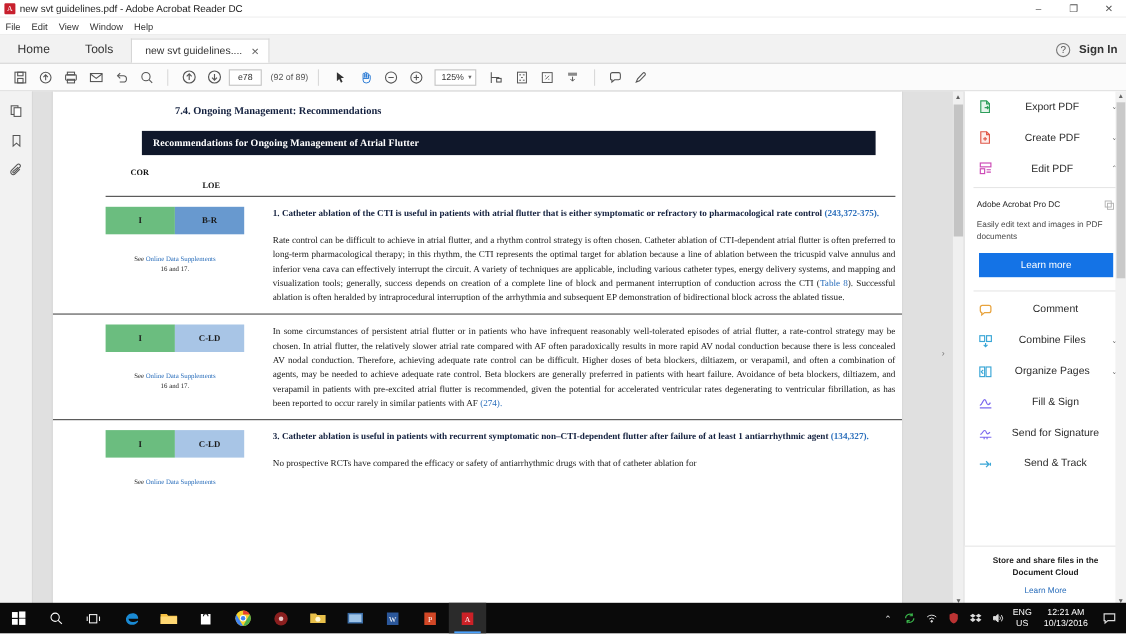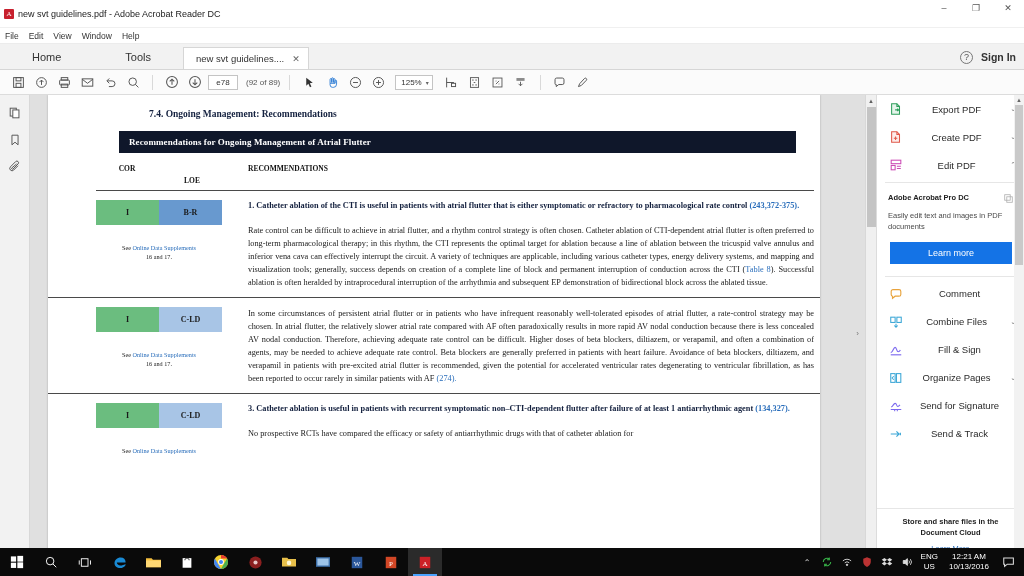--- a/index.html
+++ b/index.html
@@ -6,21 +6,21 @@
   html, body {
     width: 1024px; height: 576px;
     overflow: hidden;
     font-family: "Liberation Sans", sans-serif;
     background: #ffffff;
   }
   #app { position: relative; width: 1024px; height: 576px; background: #f5f5f5; }
 
   
   .titlebar {
-    height: 28px; background: #ffffff; display: flex; align-items: center;
+    height: 16px; background: #ffffff; display: flex; align-items: center;
     padding-left: 4px; border-bottom: 1px solid #f0f0f0; position: relative;
   }
   .acro-logo {
     width: 10px; height: 10px; margin-right: 4px; flex: none;
     background: #c8202e; border-radius: 1px; position: relative;
   }
   .acro-logo::after {
     content: "A"; position: absolute; inset: 0; color: #fff; font-size: 7px;
     line-height: 10px; text-align: center; font-family: "Liberation Serif", serif;
   }
@@ -37,21 +37,21 @@
     padding-left: 5px; gap: 10px; border-bottom: 1px solid #ececec;
   }
   .menuitem { font-size: 8.5px; color: #333; cursor: default; }
 
   
   .tabbar {
     height: 26px; background: #f2f2f2; display: flex; align-items: stretch;
     border-bottom: 1px solid #d6d6d6; position: relative;
   }
   .tabbtn {
-    display: flex; align-items: center; padding: 0 32px; font-size: 11px; color: #333;
+    display: flex; align-items: center; padding: 0 16px; font-size: 11px; color: #333;
   }
   .doctab {
     display: flex; align-items: center; gap: 8px; padding: 0 8px 0 12px;
     background: #ffffff; border: 1px solid #d6d6d6; border-bottom: none;
     margin-top: 3px; font-size: 9.5px; color: #333; max-width: 190px;
   }
   .doctab .lbl { white-space: nowrap; overflow: hidden; text-overflow: ellipsis; }
   .tabclose { font-size: 9px; color: #666; }
   .signin-wrap {
     position: absolute; right: 8px; top: 0; height: 26px;
@@ -91,21 +91,21 @@
     padding-top: 10px; display: flex; flex-direction: column; align-items: center; gap: 11px;
   }
   .rail-ico { width: 16px; height: 16px; display: flex; align-items: center; justify-content: center; color: #555; }
 
   .docscroll { flex: 1; position: relative; background: #e0e0e0; overflow: hidden; }
   .page {
     position: absolute; left: 18px; top: 0; width: 772px; height: 469px;
     background: #ffffff; box-shadow: 0 0 2px rgba(0,0,0,.25);
     overflow: hidden;
   }
-  .pagepad { padding: 10px 24px 0 71px; }
+  .pagepad { padding: 10px 24px 0 71px; margin-left: 10px; }
 
   .sectitle {
     font-family: "Liberation Serif", serif; font-weight: bold; font-size: 9.5px;
     color: #14213f; margin: 4px 0 12px 30px;
   }
   .bluebar {
     background: #0f172a; color: #fff; font-weight: bold; font-size: 9px;
     padding: 6px 10px; font-family: "Liberation Serif", serif;
     letter-spacing: .1px;
   }
@@ -170,21 +170,21 @@
     padding: 0 8px 0 11px; font-size: 9.5px; color: #2a2a2a;
   }
   .rp-ico { width: 15px; height: 15px; flex: none; display: flex; align-items: center; justify-content: center; }
   .rp-label { flex: 1; white-space: nowrap; text-align: center; }
   .rp-caret { font-size: 7px; color: #777; }
   .rp-sep { height: 1px; background: #e6e6e6; margin: 3px 8px; }
 
   .promo { padding: 7px 10px 9px 11px; }
   .promo-hd {
     display: flex; align-items: flex-start; justify-content: space-between;
-    font-size: 7.5px; font-weight: bold; color: #222; margin-bottom: 5px;
+    font-size: 7.5px; font-weight: normal; color: #222; margin-bottom: 5px;
   }
   .promo-txt { font-size: 7.5px; color: #4a4a4a; line-height: 1.45; }
   .promo-btn {
     margin: 9px 2px 0 2px; height: 22px; background: #1473e6; color: #fff;
     font-size: 9px; display: flex; align-items: center; justify-content: center;
   }
   .cloudbox {
     position: absolute; left: 0; right: 0; bottom: 0; padding: 8px 12px 11px;
     text-align: center; border-top: 1px solid #e6e6e6; background: #fff;
   }
@@ -403,21 +403,20 @@
     <div class="docscroll">
       <div class="page">
         <div class="pagepad">
           <div class="sectitle">7.4. Ongoing Management: Recommendations</div>
           <div class="bluebar">Recommendations for Ongoing Management of Atrial Flutter</div>
         </div>
 
         <div class="tblhead">
           <div class="c-cor">COR</div>
           <div class="c-loe">LOE</div>
-          <div class="c-rec">RECOMMENDATIONS</div>
         </div>
 
         <div class="rec-row">
           <div class="rec-left">
             <div class="badges">
               <div class="badge-cor" style="background: rgb(107, 189, 127);">I</div>
               <div class="badge-loe" style="background: rgb(104, 153, 207);">B-R</div>
             </div>
             <div class="supp">
               <span>See </span><span class="lnk">Online Data Supplements</span><br>
@@ -555,39 +554,39 @@
               <rect x="9" y="2.5" width="5" height="6"></rect>
               <path d="M8 10v3.5M6 12l2 2 2-2"></path>
           </svg>
         </span>
         <span class="rp-label">Combine Files</span>
         <span class="rp-caret">⌄</span>
       </div>
 
       <div class="rp-item">
         <span class="rp-ico">
-          <svg width="14" height="14" viewBox="0 0 16 16" fill="none" stroke="#7b68ee" stroke-width="1.3">
-            <path d="M2 11c2.5 0 3-6 5-6s1.5 5 3.5 5c1.2 0 2-1 2.5-2"></path>
-              <path d="M2 13.5h12"></path>
-          </svg>
-        </span>
-        <span class="rp-label">Fill &amp; Sign</span>
-        <span class="rp-caret"></span>
-      </div>
-
-      <div class="rp-item">
-        <span class="rp-ico">
           <svg width="14" height="14" viewBox="0 0 16 16" fill="none" stroke="#3aa6d6" stroke-width="1.2">
             <rect x="2" y="3" width="5" height="10"></rect>
               <rect x="8.5" y="3" width="5" height="10"></rect>
               <path d="M5.5 6L3.5 8l2 2"></path>
           </svg>
         </span>
         <span class="rp-label">Organize Pages</span>
         <span class="rp-caret">⌄</span>
+      </div>
+
+      <div class="rp-item">
+        <span class="rp-ico">
+          <svg width="14" height="14" viewBox="0 0 16 16" fill="none" stroke="#7b68ee" stroke-width="1.3">
+            <path d="M2 11c2.5 0 3-6 5-6s1.5 5 3.5 5c1.2 0 2-1 2.5-2"></path>
+              <path d="M2 13.5h12"></path>
+          </svg>
+        </span>
+        <span class="rp-label">Fill &amp; Sign</span>
+        <span class="rp-caret"></span>
       </div>
 
       <div class="rp-item">
         <span class="rp-ico">
           <svg width="14" height="14" viewBox="0 0 16 16" fill="none" stroke="#7b68ee" stroke-width="1.2">
             <path d="M2.5 9c2 0 2.5-4 4.5-4s1.5 3.5 3 3.5c1 0 1.8-.8 2.5-1.8"></path>
               <path d="M2 12h12M6.5 12v2M9.5 12v2"></path>
           </svg>
         </span>
         <span class="rp-label">Send for Signature</span>

